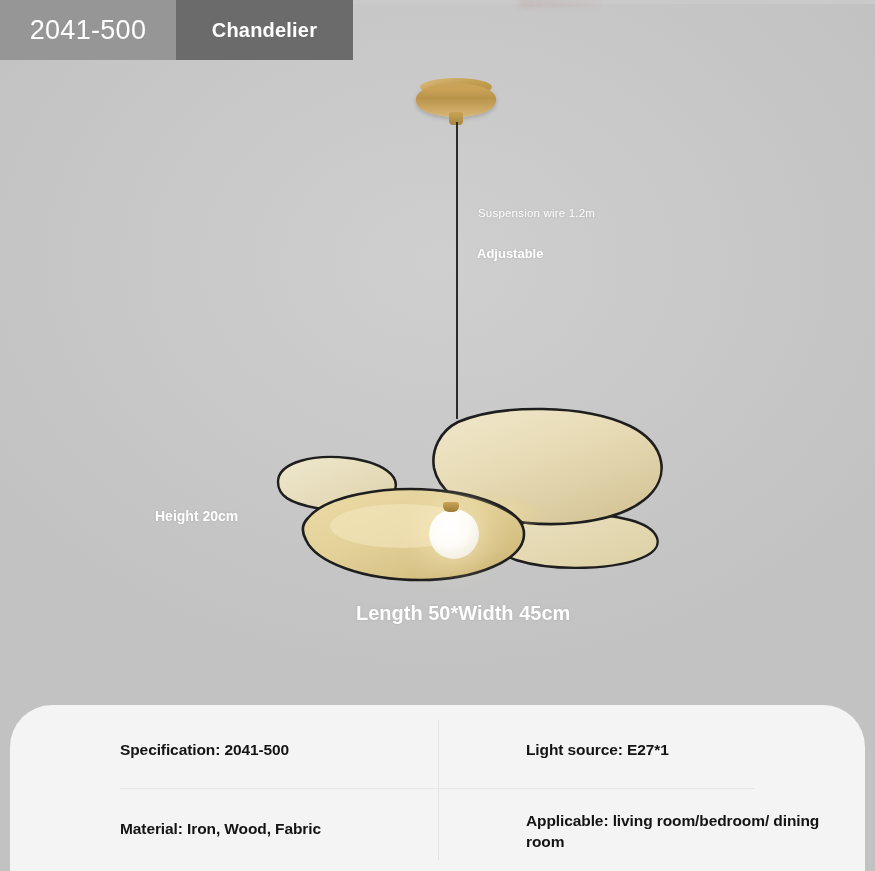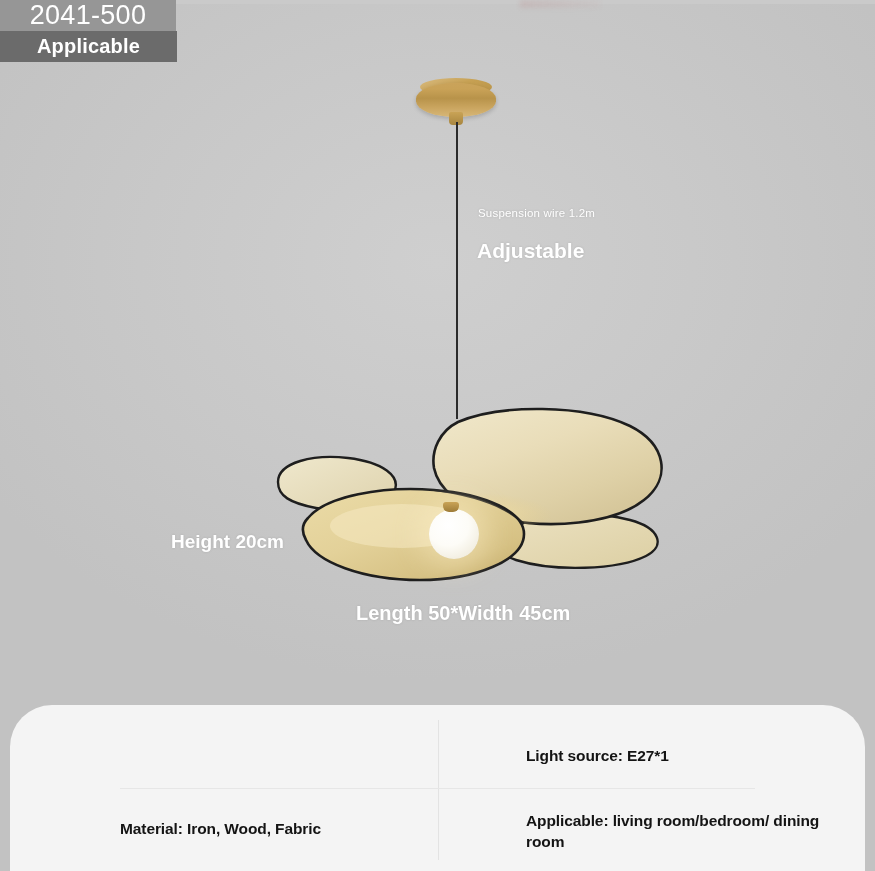--- a/index.html
+++ b/index.html
@@ -39,21 +39,20 @@
     filter: blur(2px);
   }
 
   
   .tabbar {
     position: absolute;
     left: 0; top: 0;
     height: 62px;
     display: flex;
     z-index: 30;
-    flex-direction: column;
   }
   .tab {
     height: 60px;
     display: flex;
     align-items: center;
     justify-content: center;
     color: #ffffff;
     box-sizing: border-box;
     cursor: pointer;
     user-select: none;
@@ -140,29 +139,28 @@
     z-index: 20;
     text-shadow: 0 0 2px rgba(120,120,120,.35);
   }
   .lbl-wire {
     left: 478px; top: 207px;
     font-size: 11.5px;
     font-weight: 400;
     letter-spacing: .2px;
   }
   .lbl-adjust {
-    left: 477px; top: 239px;
-    font-size: 21px;
+    left: 477px; top: 246px;
+    font-size: 13px;
     font-weight: 700;
   }
   .lbl-height {
-    left: 155px; top: 531px;
-    font-size: 19px;
-    font-weight: 700;
-    margin-left: 16px;
+    left: 155px; top: 508px;
+    font-size: 14px;
+    font-weight: 700;
   }
   .lbl-length {
     left: 356px; top: 602px;
     font-size: 20px;
     font-weight: 700;
   }
 
   
   .spec-panel {
     position: absolute;
@@ -190,36 +188,36 @@
   }
   .spec-cell {
     position: absolute;
     color: #141414;
     font-size: 15.5px;
     font-weight: 700;
     line-height: 21px;
     letter-spacing: -.1px;
   }
   .cell-spec      { left: 110px; top: 34px; width: 300px; }
-  .cell-light     { left: 516px; top: 34px; width: 320px; margin-top: 6px; }
+  .cell-light     { left: 516px; top: 34px; width: 320px; }
   .cell-material  { left: 110px; top: 113px; width: 310px; }
   .cell-applic    { left: 516px; top: 105px; width: 300px; }
 </style>
 </head>
 <body>
 
 <div class="page">
 
   <div class="backdrop"></div>
   <div class="backdrop-top-edge"></div>
   <div class="faint-artifact"></div>
 
   <div class="tabbar">
     <div class="tab tab-code">2041-500</div>
-    <div class="tab tab-name">Applicable</div>
+    <div class="tab tab-name">Chandelier</div>
   </div>
 
   <div class="lamp">
 
     <div class="canopy-top"></div>
     <div class="canopy"></div>
     <div class="canopy-nut"></div>
     <div class="wire"></div>
 
     <div class="shade-wrap">
@@ -281,20 +279,21 @@
     <div class="lbl lbl-adjust">Adjustable</div>
     <div class="lbl lbl-height">Height 20cm</div>
     <div class="lbl lbl-length">Length 50*Width 45cm</div>
   </div>
 
   <div class="spec-panel">
     <div class="spec-grid">
       <div class="v-divider"></div>
       <div class="h-divider"></div>
 
+      <div class="spec-cell cell-spec">Specification: 2041-500</div>
 
       <div class="spec-cell cell-light">Light source: E27*1</div>
 
       <div class="spec-cell cell-material">Material: Iron, Wood, Fabric</div>
 
       <div class="spec-cell cell-applic">Applicable: living room/bedroom/
 dining room</div>
     </div>
   </div>
 

